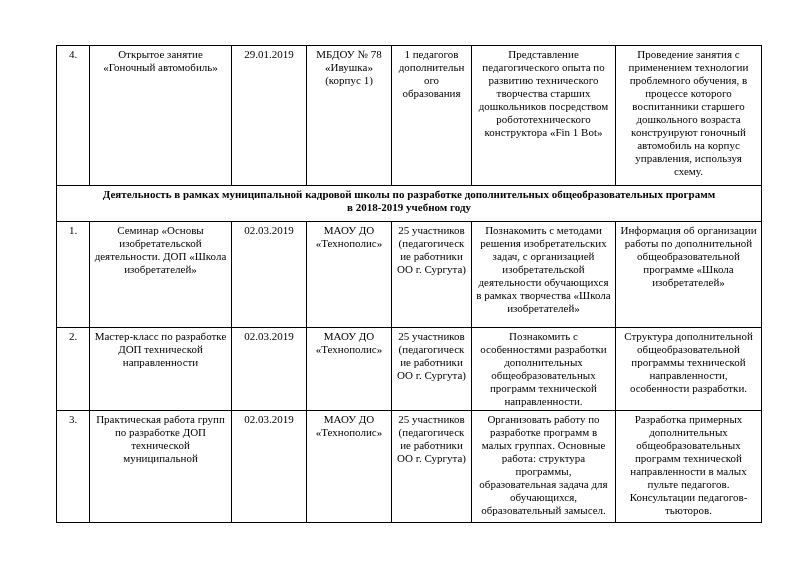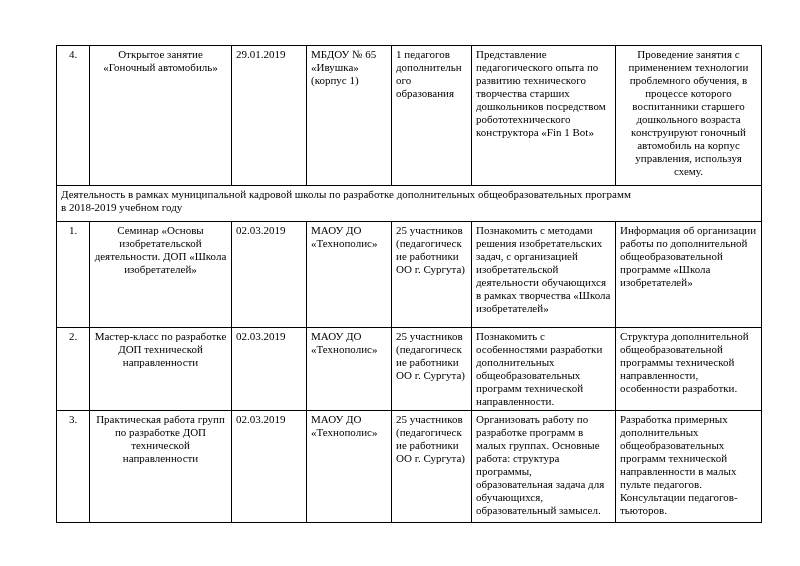--- a/index.html
+++ b/index.html
@@ -36,33 +36,33 @@
     overflow-wrap: break-word;
   }
   col.c-num   { width: 33px;  }
   col.c-name  { width: 142px; }
   col.c-date  { width: 75px;  }
   col.c-place { width: 85px;  }
   col.c-part  { width: 80px;  }
   col.c-purp  { width: 144px; }
   col.c-res   { width: 146px; }
 
-  td.al-center { }
+  td.al-center { text-align: center; }
   td.al-left   { text-align: center; }
   td.num       { text-align: center; }
 
   tr.r0 { height: 140px; }
   tr.rh { height: 36px;  }
   tr.r1 { height: 106px; }
   tr.r2 { height: 80px;  }
   tr.r3 { height: 112px; }
 
   td.section-header {
-    font-weight: normal;
-    text-align: left;
+    font-weight: bold;
+    text-align: center;
     vertical-align: middle;
     white-space: pre-line;
     padding: 3px 6px;
     margin-top: 12px;
   }
 </style>
 </head>
 <body>
 
 <div class="page">
@@ -75,21 +75,21 @@
       <col class="c-part">
         <col class="c-purp">
         <col class="c-res">
     </colgroup>
 
     <tbody>
         <tr class="r0">
       <td class="num">4.</td>
       <td class="al-left">Открытое занятие «Гоночный автомобиль»</td>
       <td class="al-center">29.01.2019</td>
-      <td class="al-center">МБДОУ № 65 «Ивушка» (корпус 1)</td>
+      <td class="al-center">МБДОУ № 78 «Ивушка» (корпус 1)</td>
       <td class="al-center">1 педагогов дополнительного образования</td>
       <td class="al-center">Представление педагогического опыта по развитию технического творчества старших дошкольников посредством робототехнического конструктора «Fin 1 Bot»</td>
       <td class="al-left">Проведение занятия с применением технологии проблемного обучения, в процессе которого воспитанники старшего дошкольного возраста конструируют гоночный автомобиль на корпус управления, используя схему.</td>
     </tr>
 
     <tr class="rh">
       <td colspan="7" class="section-header">Деятельность в рамках муниципальной кадровой школы по разработке дополнительных общеобразовательных программ
 в 2018-2019 учебном году</td>
     </tr>
 
@@ -108,21 +108,21 @@
       <td class="al-left">Мастер-класс по разработке ДОП технической направленности</td>
       <td class="al-center">02.03.2019</td>
       <td class="al-center">МАОУ ДО «Технополис»</td>
       <td class="al-center">25 участников (педагогические работники ОО г. Сургута)</td>
       <td class="al-center">Познакомить с особенностями разработки дополнительных общеобразовательных программ технической направленности.</td>
       <td class="al-center">Структура дополнительной общеобразовательной программы технической направленности, особенности разработки.</td>
     </tr>
 
     <tr class="r3">
       <td class="num">3.</td>
-      <td class="al-left">Практическая работа групп по разработке ДОП технической направленности</td>
+      <td class="al-left">Практическая работа групп по разработке ДОП технической муниципальной</td>
       <td class="al-center">02.03.2019</td>
       <td class="al-center">МАОУ ДО «Технополис»</td>
       <td class="al-center">25 участников (педагогические работники ОО г. Сургута)</td>
       <td class="al-center">Организовать работу по разработке программ в малых группах. Основные работа: структура программы, образовательная задача для обучающихся, образовательный замысел.</td>
       <td class="al-center">Разработка примерных дополнительных общеобразовательных программ технической направленности в малых пульте педагогов. Консультации педагогов-тьюторов.</td>
     </tr>
   </tbody>
     </table>
 </div>
 

